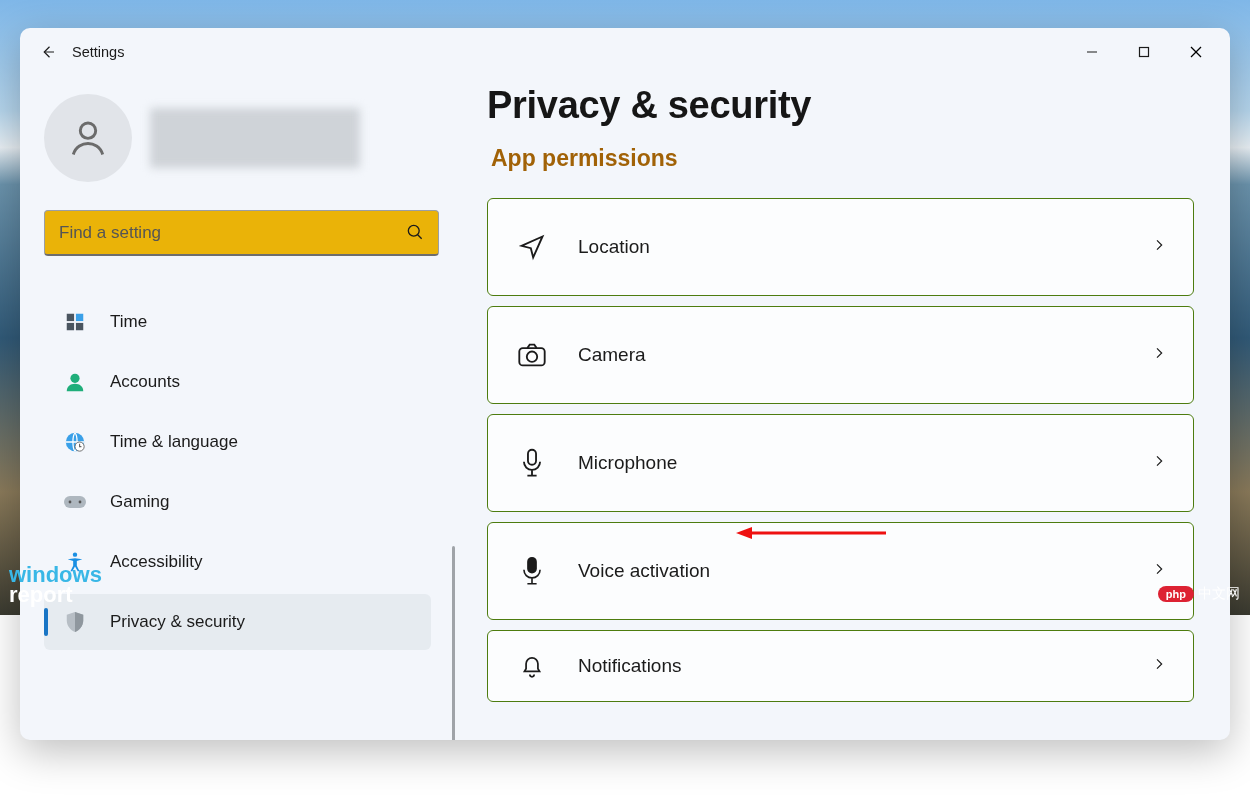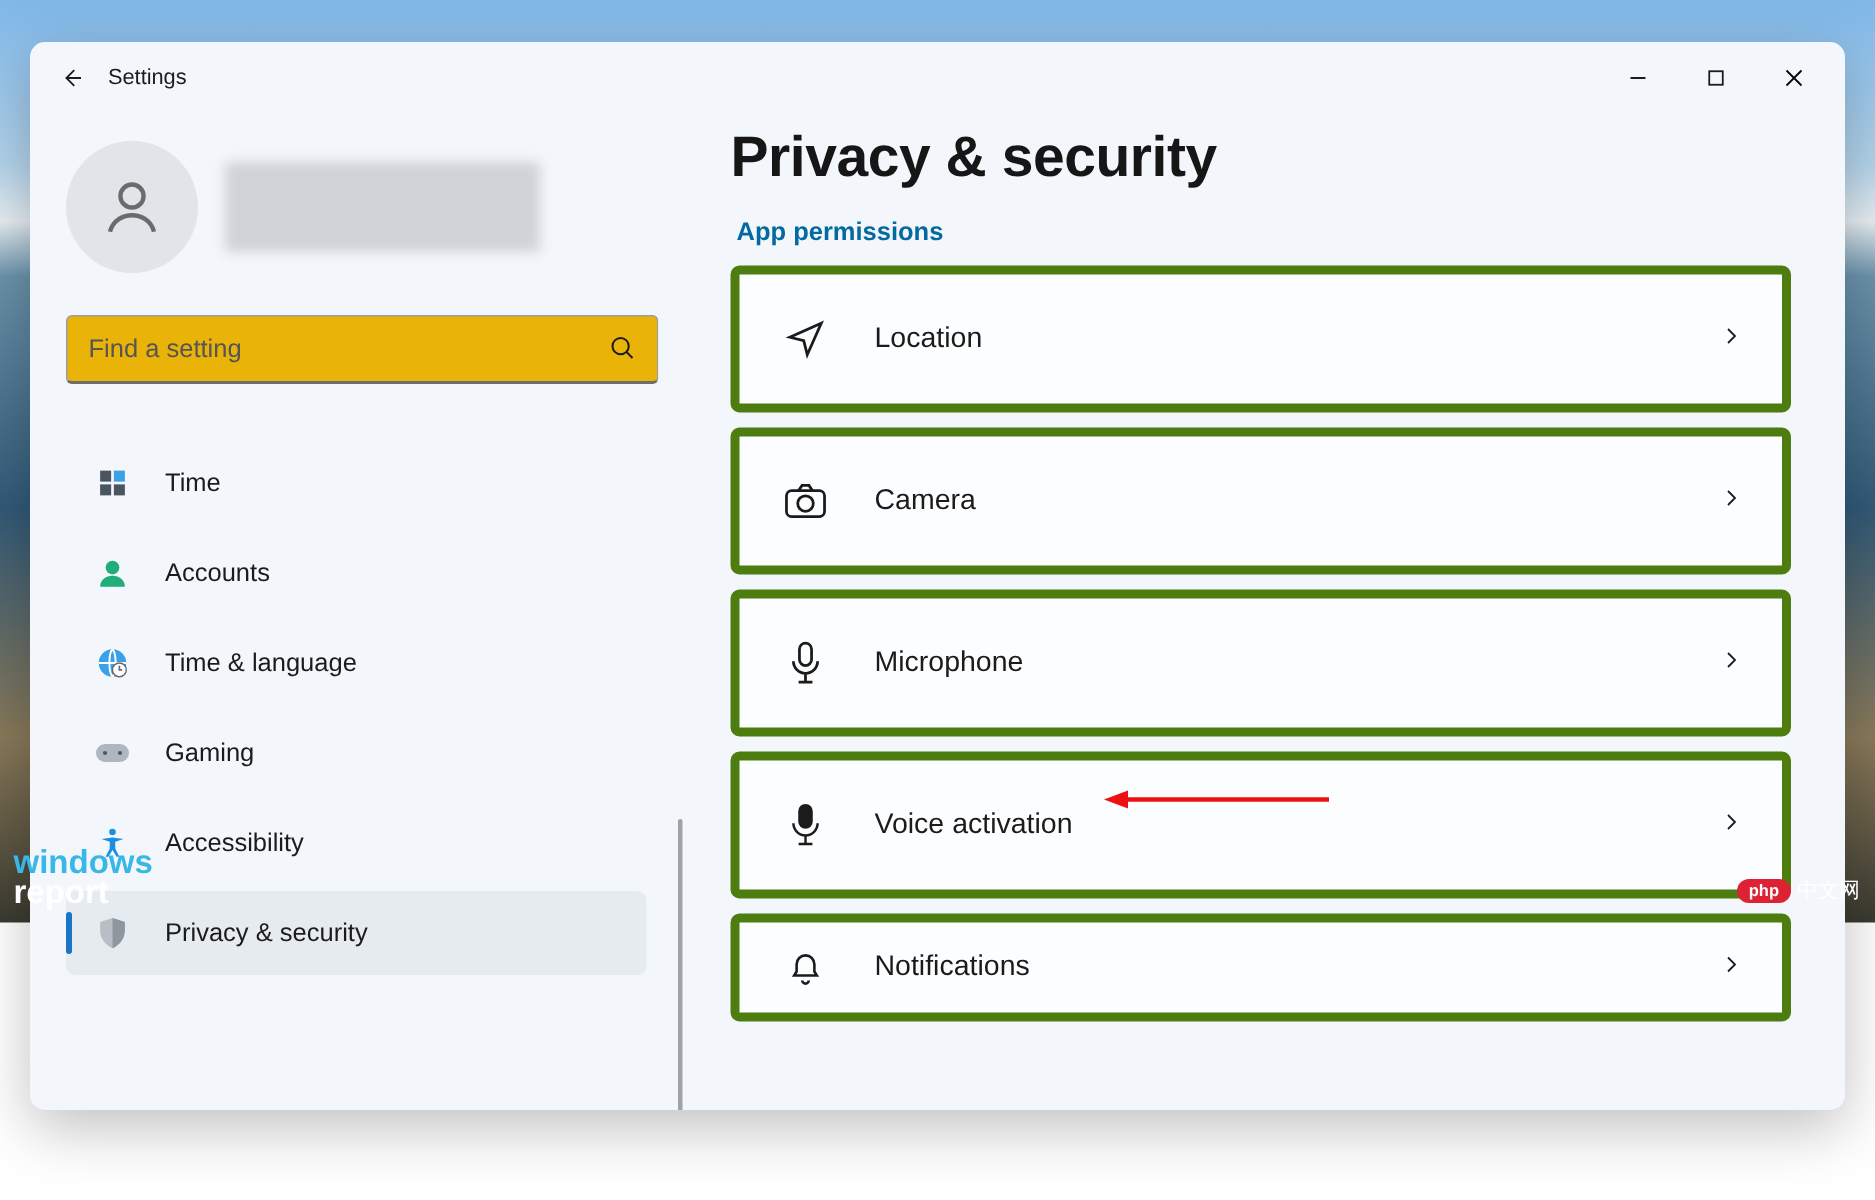--- a/index.html
+++ b/index.html
@@ -95,25 +95,25 @@
   .side-scroll {
     position:absolute; right:0; top:470px; width:3px; height:240px;
     background:#9fa3a8; border-radius:2px;
   }
 
   
   .main {
     flex:1; padding: 8px 36px 0 32px; overflow-y:auto; position:relative;
   }
   .page-title { font-size:38px; font-weight:600; color:#161616; margin-bottom:18px; letter-spacing:-0.3px; }
-  .section-label { font-size:17px; font-weight:600; color:#0369a1; margin-bottom:12px; margin-left:4px; }
+  .section-label { font-size:23px; font-weight:600; color:#a16207; margin-bottom:26px; margin-left:4px; }
 
   .cards { display:flex; flex-direction:column; gap:10px; }
   .card {
-    background:#fcfdfe; border:6px solid #4d7c0f; border-radius:6px;
+    background:#fcfdfe; border:1px solid #4d7c0f; border-radius:6px;
     height: 98px;
     display:flex; align-items:center;
     padding: 0 26px;
     cursor:pointer;
     position:relative;
   }
   .card .cicon { width:36px; display:flex; align-items:center; justify-content:center; }
   .card .clabel { margin-left: 28px; font-size:19px; color:#1b1b1b; }
   .card .chev { margin-left:auto; }
 

